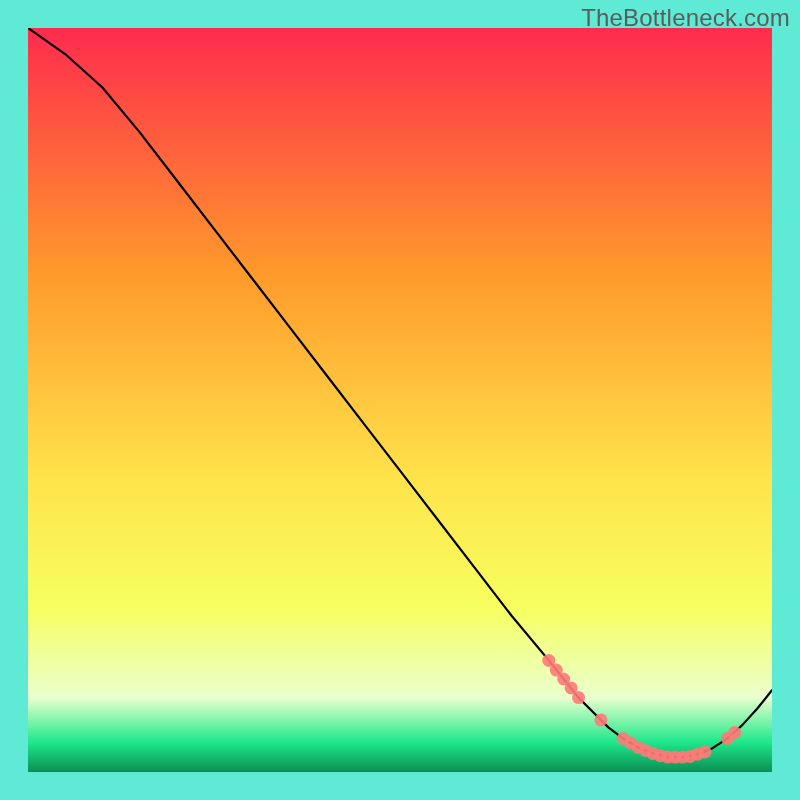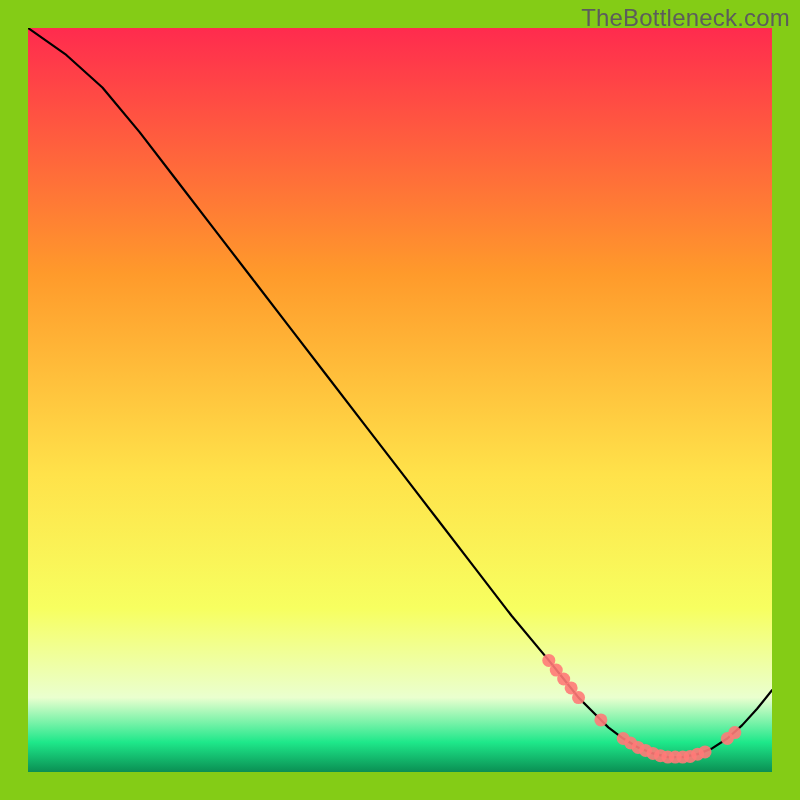--- a/index.html
+++ b/index.html
@@ -8,21 +8,21 @@
     width: 800px;
     height: 800px;
     background: #000;
     overflow: hidden;
     font-family: Arial, Helvetica, sans-serif;
   }
   .frame {
     position: relative;
     width: 800px;
     height: 800px;
-    background: #84cc16;
+    background: #5eead4;
   }
   .watermark {
     position: absolute;
     top: 4px;
     right: 10px;
     color: #5c5c5c;
     font-size: 24px;
     font-weight: 400;
     letter-spacing: 0.2px;
     user-select: none;

